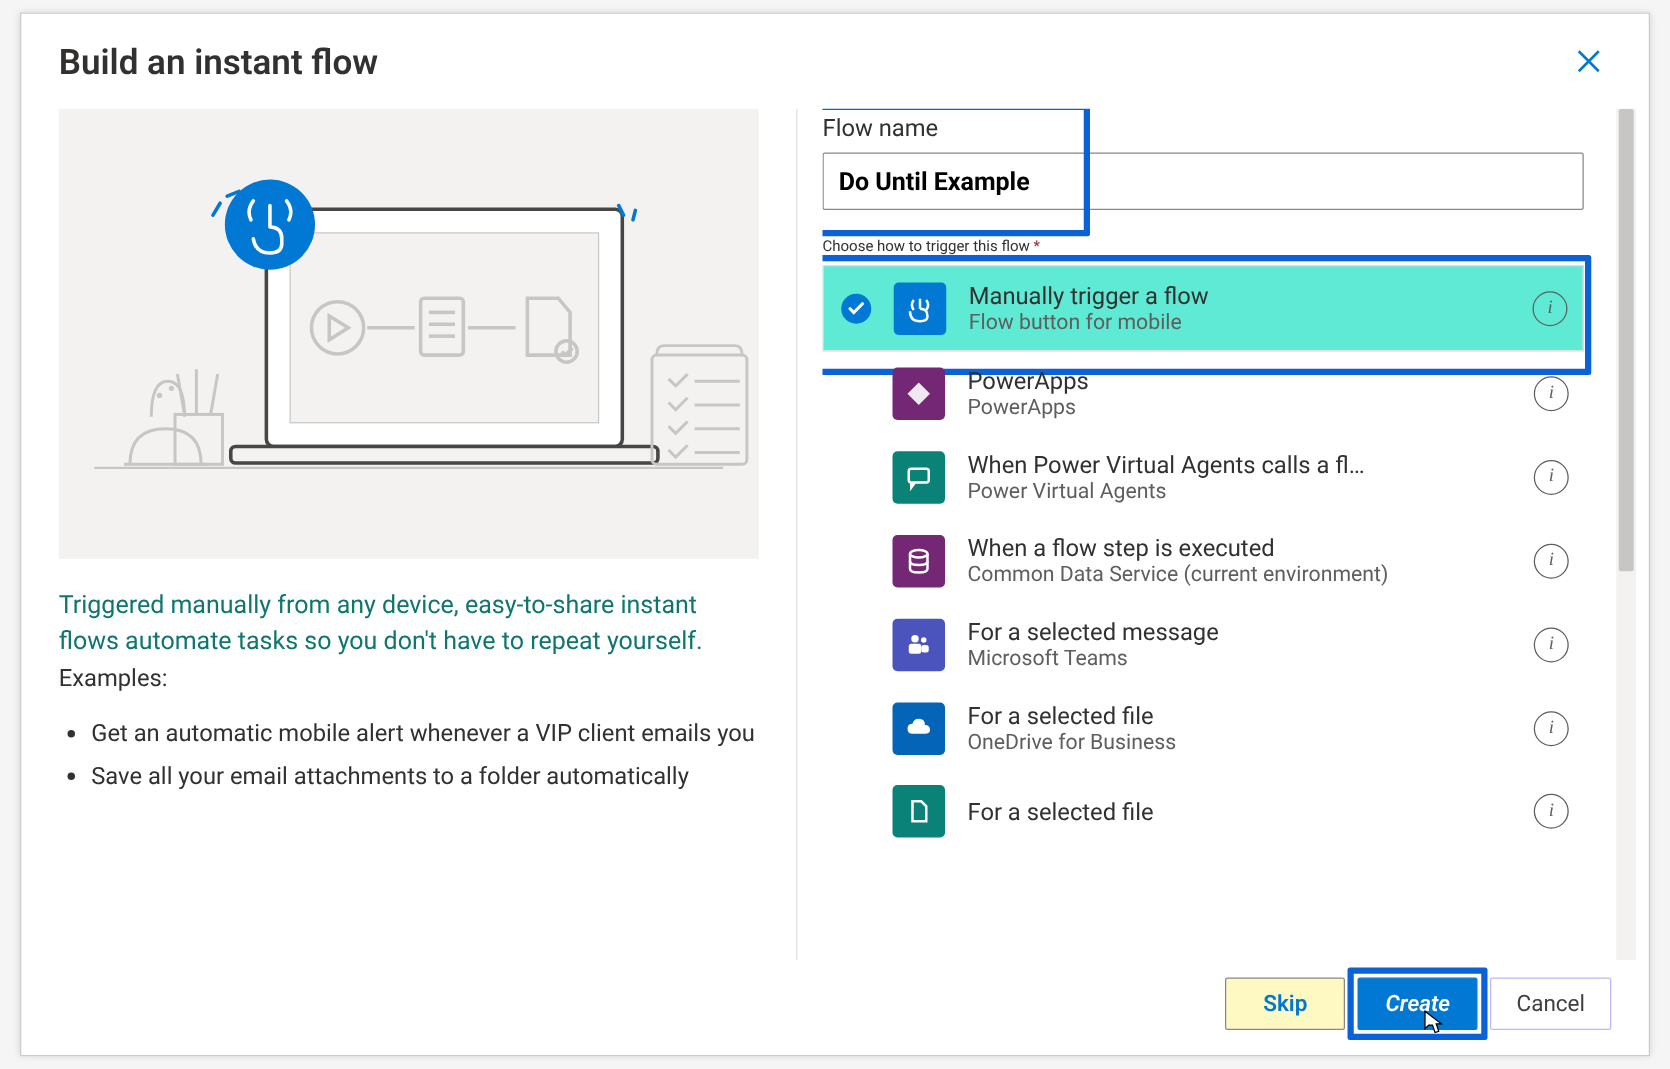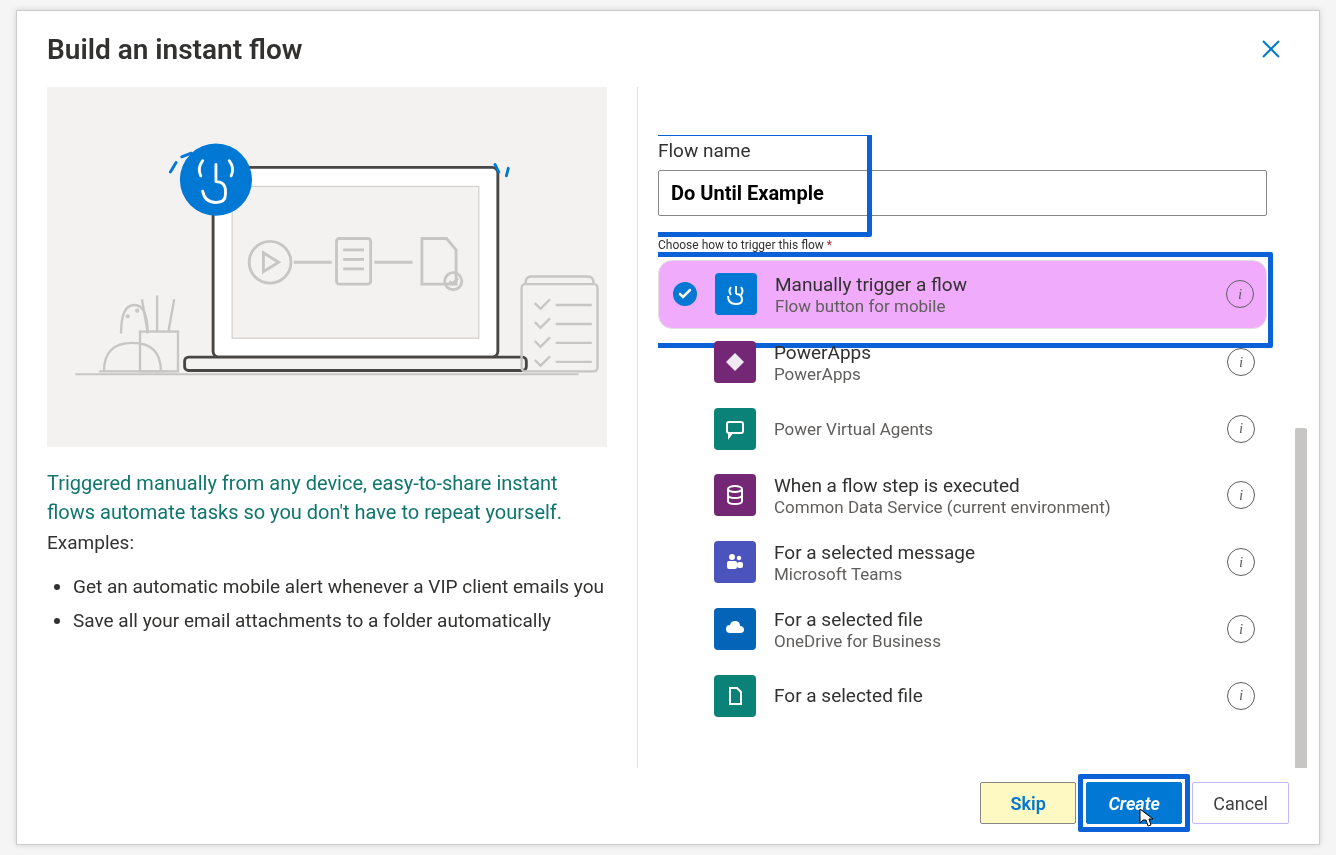--- a/index.html
+++ b/index.html
@@ -79,21 +79,20 @@
   .vr {
     width: 1px;
     background: #e1dfdd;
     margin: 0 20px 0 0;
   }
   .right-col {
     flex: 1;
     position: relative;
     overflow: hidden;
     display: flex;
-    align-items: center;
   }
   .right-scroll {
     flex: 1;
     overflow-y: auto;
     padding-right: 26px;
   }
   .scrollbar-fake {
     width: 16px;
     background: #f3f2f1;
     position: relative;
@@ -143,23 +142,23 @@
     display: flex; flex-direction: column; gap: 0;
   }
   .trigger-item {
     display: flex;
     align-items: center;
     padding: 12px 12px;
     cursor: pointer;
     position: relative;
   }
   .trigger-item.selected {
-    background: #f0abfc;
+    background: #5eead4;
     border: 1px solid #e1dfdd;
-    border-radius: 14px;
+    border-radius: 0;
   }
   .radio-wrap {
     width: 28px; height: 28px;
     flex: 0 0 28px;
     display: flex; align-items: center; justify-content: center;
     margin-right: 16px;
   }
   .radio-checked {
     width: 24px; height: 24px;
     border-radius: 50%;
@@ -385,20 +384,21 @@
             <div class="radio-wrap">
                 <div class="radio-empty"></div>
               </div>
             <div class="trigger-icon" style="background:#0b8278">
               <svg width="22" height="22" viewBox="0 0 22 22" fill="none" stroke="#fff" stroke-width="2">
                   <rect x="3" y="4" width="16" height="11" rx="2"></rect>
                   <path d="M8 15 l-3 4 v-4"></path>
                 </svg>
             </div>
             <div class="trigger-text">
+              <div class="trigger-title">When Power Virtual Agents calls a fl…</div>
               <div class="trigger-sub">Power Virtual Agents</div>
             </div>
             <div class="info-btn">i</div>
           </div>
 
           <div class="trigger-item">
             <div class="radio-wrap">
                 <div class="radio-empty"></div>
               </div>
             <div class="trigger-icon" style="background:#742774">

